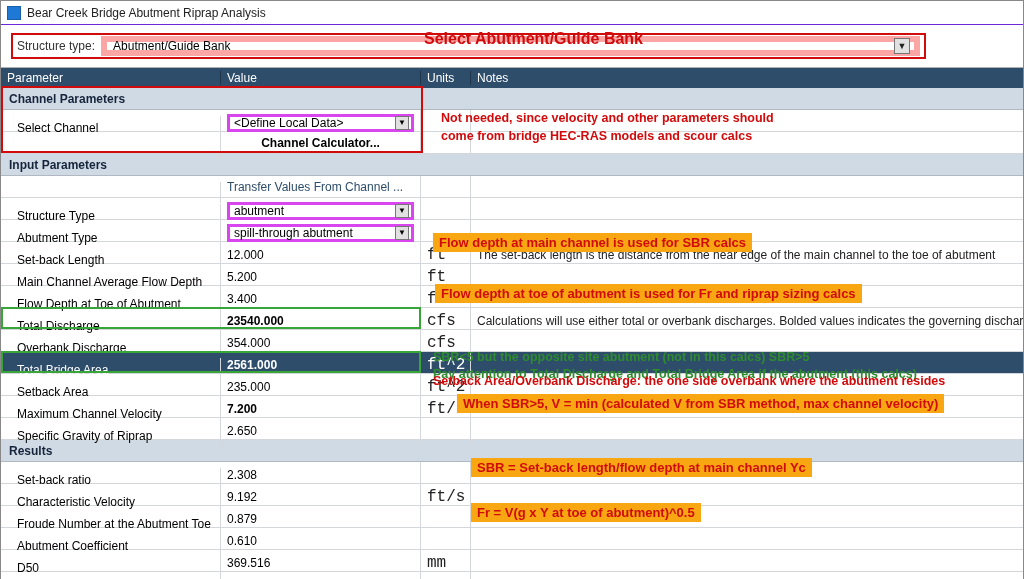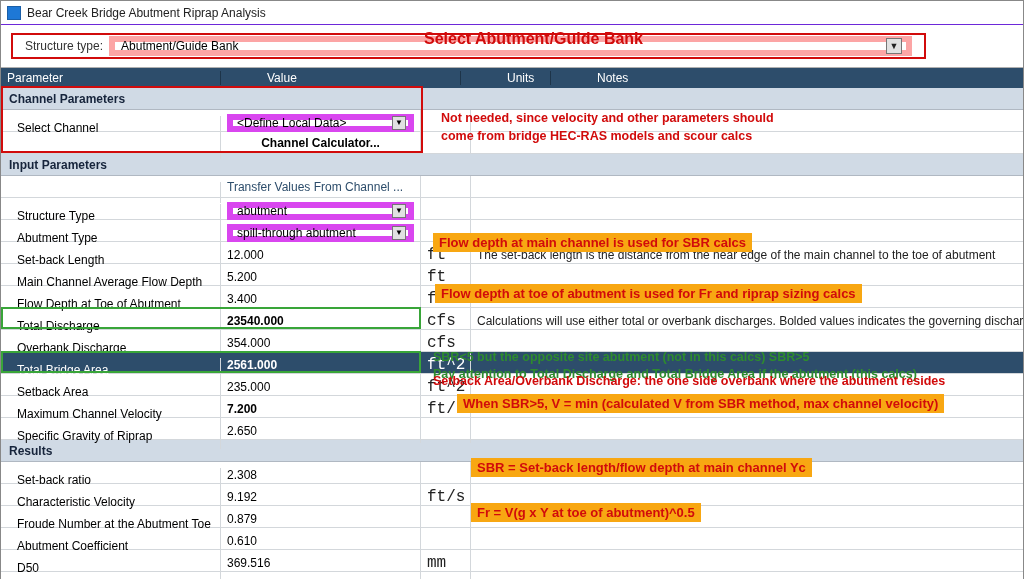--- a/index.html
+++ b/index.html
@@ -3,47 +3,47 @@
 <meta charset="utf-8">
 <style>
   * { box-sizing: border-box; margin: 0; padding: 0; }
   body { font-family: "Segoe UI", Tahoma, Arial, sans-serif; font-size: 12px; background: #fff; color: #000; width: 1024px; }
   .window { border: 1px solid #888; }
   .titlebar { height: 24px; display: flex; align-items: center; padding: 0 6px; border-bottom: 1px solid #6d28d9; gap: 6px; }
   .titlebar .app-icon { width: 14px; height: 14px; background: #1e78d6; border: 1px solid #1a5fa8; display: inline-block; }
   .titlebar .title { font-size: 12px; color: #222; }
 
   .top-panel { padding: 8px 10px; }
-  .struct-row { display: flex; align-items: center; height: 26px; border: 2px solid #d10b0b; padding: 0 12px; gap: 6px; width: 915px; }
+  .struct-row { display: flex; align-items: center; height: 26px; border: 2px solid #d10b0b; padding: 0 4px; gap: 6px; width: 915px; }
   .struct-label { font-size: 12px; color: #333; white-space: nowrap; }
   .struct-select { flex: 1; height: 20px; border: 6px solid #fca5a5; background: #fff; display: flex; align-items: center; justify-content: space-between; padding: 0 4px 0 6px; font-size: 12px; }
   .select-btn { width: 16px; height: 16px; background: #e1e1e1; border: 1px solid #767676; display: flex; align-items: center; justify-content: center; font-size: 9px; color: #222; }
 
   .anno-top { position: absolute; left: 424px; top: 30px; color: #d10b0b; font-weight: bold; font-size: 16px; }
   .wrapper { position: relative; }
 
   .grid { border-top: 1px solid #b0b0b0; }
-  .hdr { display: grid; grid-template-columns: 220px 200px 50px 1fr; background: #2d4d6b; color: #fff; font-size: 12px; height: 20px; align-items: center; gap: 40px; }
+  .hdr { display: grid; grid-template-columns: 220px 200px 50px 1fr; background: #2d4d6b; color: #fff; font-size: 12px; height: 20px; align-items: center; }
   .hdr > div { padding: 0 6px; border-right: 1px solid #1d3449; }
   .hdr > div:last-child { border-right: none; }
 
   .section { background: #d0dae5; height: 22px; display: flex; align-items: center; padding: 0 8px; font-weight: bold; font-size: 12px; color: #16243b; border-bottom: 1px solid #b0b8c2; }
 
   .row { display: grid; grid-template-columns: 220px 200px 50px 1fr; height: 22px; align-items: center; border-bottom: 1px solid #d3d7db; position: relative; }
   .row > div { padding: 0 6px; height: 100%; display: flex; align-items: center; border-right: 1px solid #d3d7db; }
   .row > div:last-child { border-right: none; }
   .row .p { color: #000; padding-left: 16px; font-size: 12px; margin-top: 11px; }
   .row .v { color: #000; font-size: 12px; }
   .row .u { color: #222; font-size: 16px; font-family: Liberation Mono, monospace; }
   .row .n { color: #222; font-size: 12px; overflow: hidden; white-space: nowrap; }
   .row.bold .v, .row.bold .p-bold-only { font-weight: bold; }
   .row.selected { background: #2d4d6b; color: #fff; }
   .row.selected > div { color: #fff; }
 
-  .combo { width: 100%; height: 18px; border: 6px solid #d946ef; background: #fff; display: flex; align-items: center; justify-content: space-between; padding: 0 2px 0 4px; font-size: 12px; }
+  .combo { width: 100%; height: 18px; border: 3px solid #d946ef; background: #fff; display: flex; align-items: center; justify-content: space-between; padding: 0 2px 0 4px; font-size: 12px; }
   .combo-btn { width: 14px; height: 14px; background: #e1e1e1; border: 1px solid #767676; display: flex; align-items: center; justify-content: center; font-size: 8px; }
 
   .link-cell { color: #2d4d6b; font-weight: bold; text-align: center; justify-content: center; font-size: 12px; }
   .transfer-row .v { color: #2d4d6b; font-weight: normal; font-size: 12px; }
 
   
   .red-box-chparams { position: absolute; border: 2px solid #d10b0b; pointer-events: none; }
   .green-box { position: absolute; border: 2px solid #39a539; pointer-events: none; }
 
   

